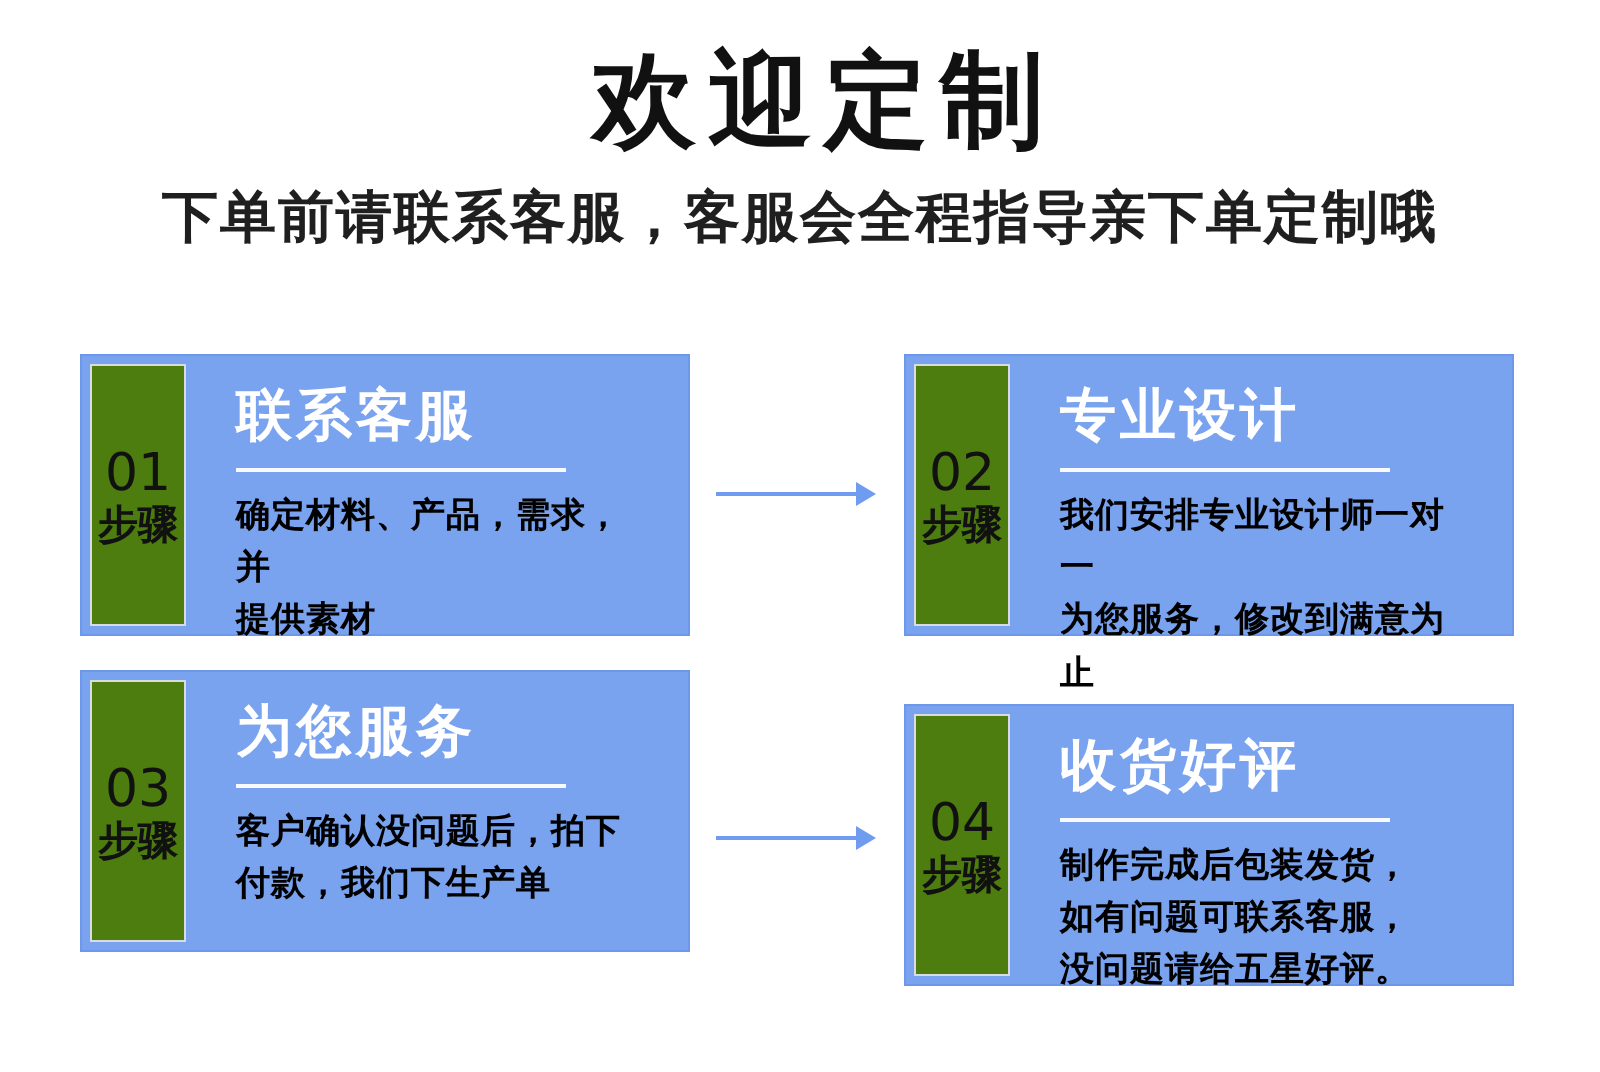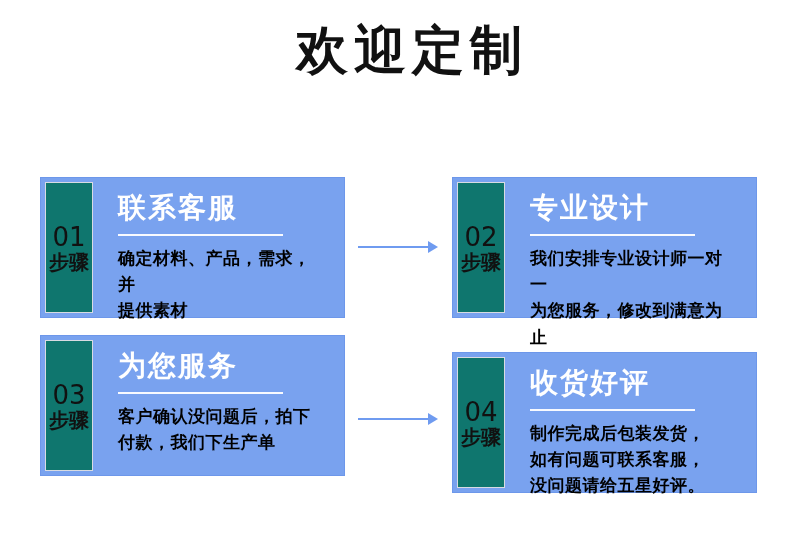--- a/index.html
+++ b/index.html
@@ -30,21 +30,21 @@
     border:1px solid #6d97ea;
     display:flex;
   }
   .card-1 { left:40px;  top:177px; }
   .card-2 { left:452px; top:177px;justify-content:center; }
   .card-3 { left:40px;  top:335px; }
   .card-4 { left:452px; top:352px; }
   .step-side {
     width:48px;
     margin:4px 0 4px 4px;
-    background:#0f766e;
+    background:#4d7c0f;
     border:1px solid #d8dbe2;
     display:flex; flex-direction:column;
     align-items:center; justify-content:center;
     gap:2px; flex-shrink:0;
   }
   .step-number {
     font-size:26px; font-weight:500; color:#111111; line-height:1;
   }
   .step-side-label {
     font-size:20px; font-weight:700; color:#111111; line-height:1;
@@ -85,20 +85,21 @@
     border-bottom:6px solid transparent;
     border-left:10px solid #6f9bf0;
   }
 </style>
 </head>
 <body>
 
 <div class="page">
 
   <div class="main-title">欢迎定制</div>
+  <div class="sub-title">下单前请联系客服，客服会全程指导亲下单定制哦</div>
 
   <div class="step-card card-1">
     <div class="step-side">
       <div class="step-number">01</div>
       <div class="step-side-label">步骤</div>
     </div>
     <div class="step-content">
       <div class="step-title">联系客服</div>
       <div class="title-underline"></div>
       <div class="step-desc">确定材料、产品，需求，并

